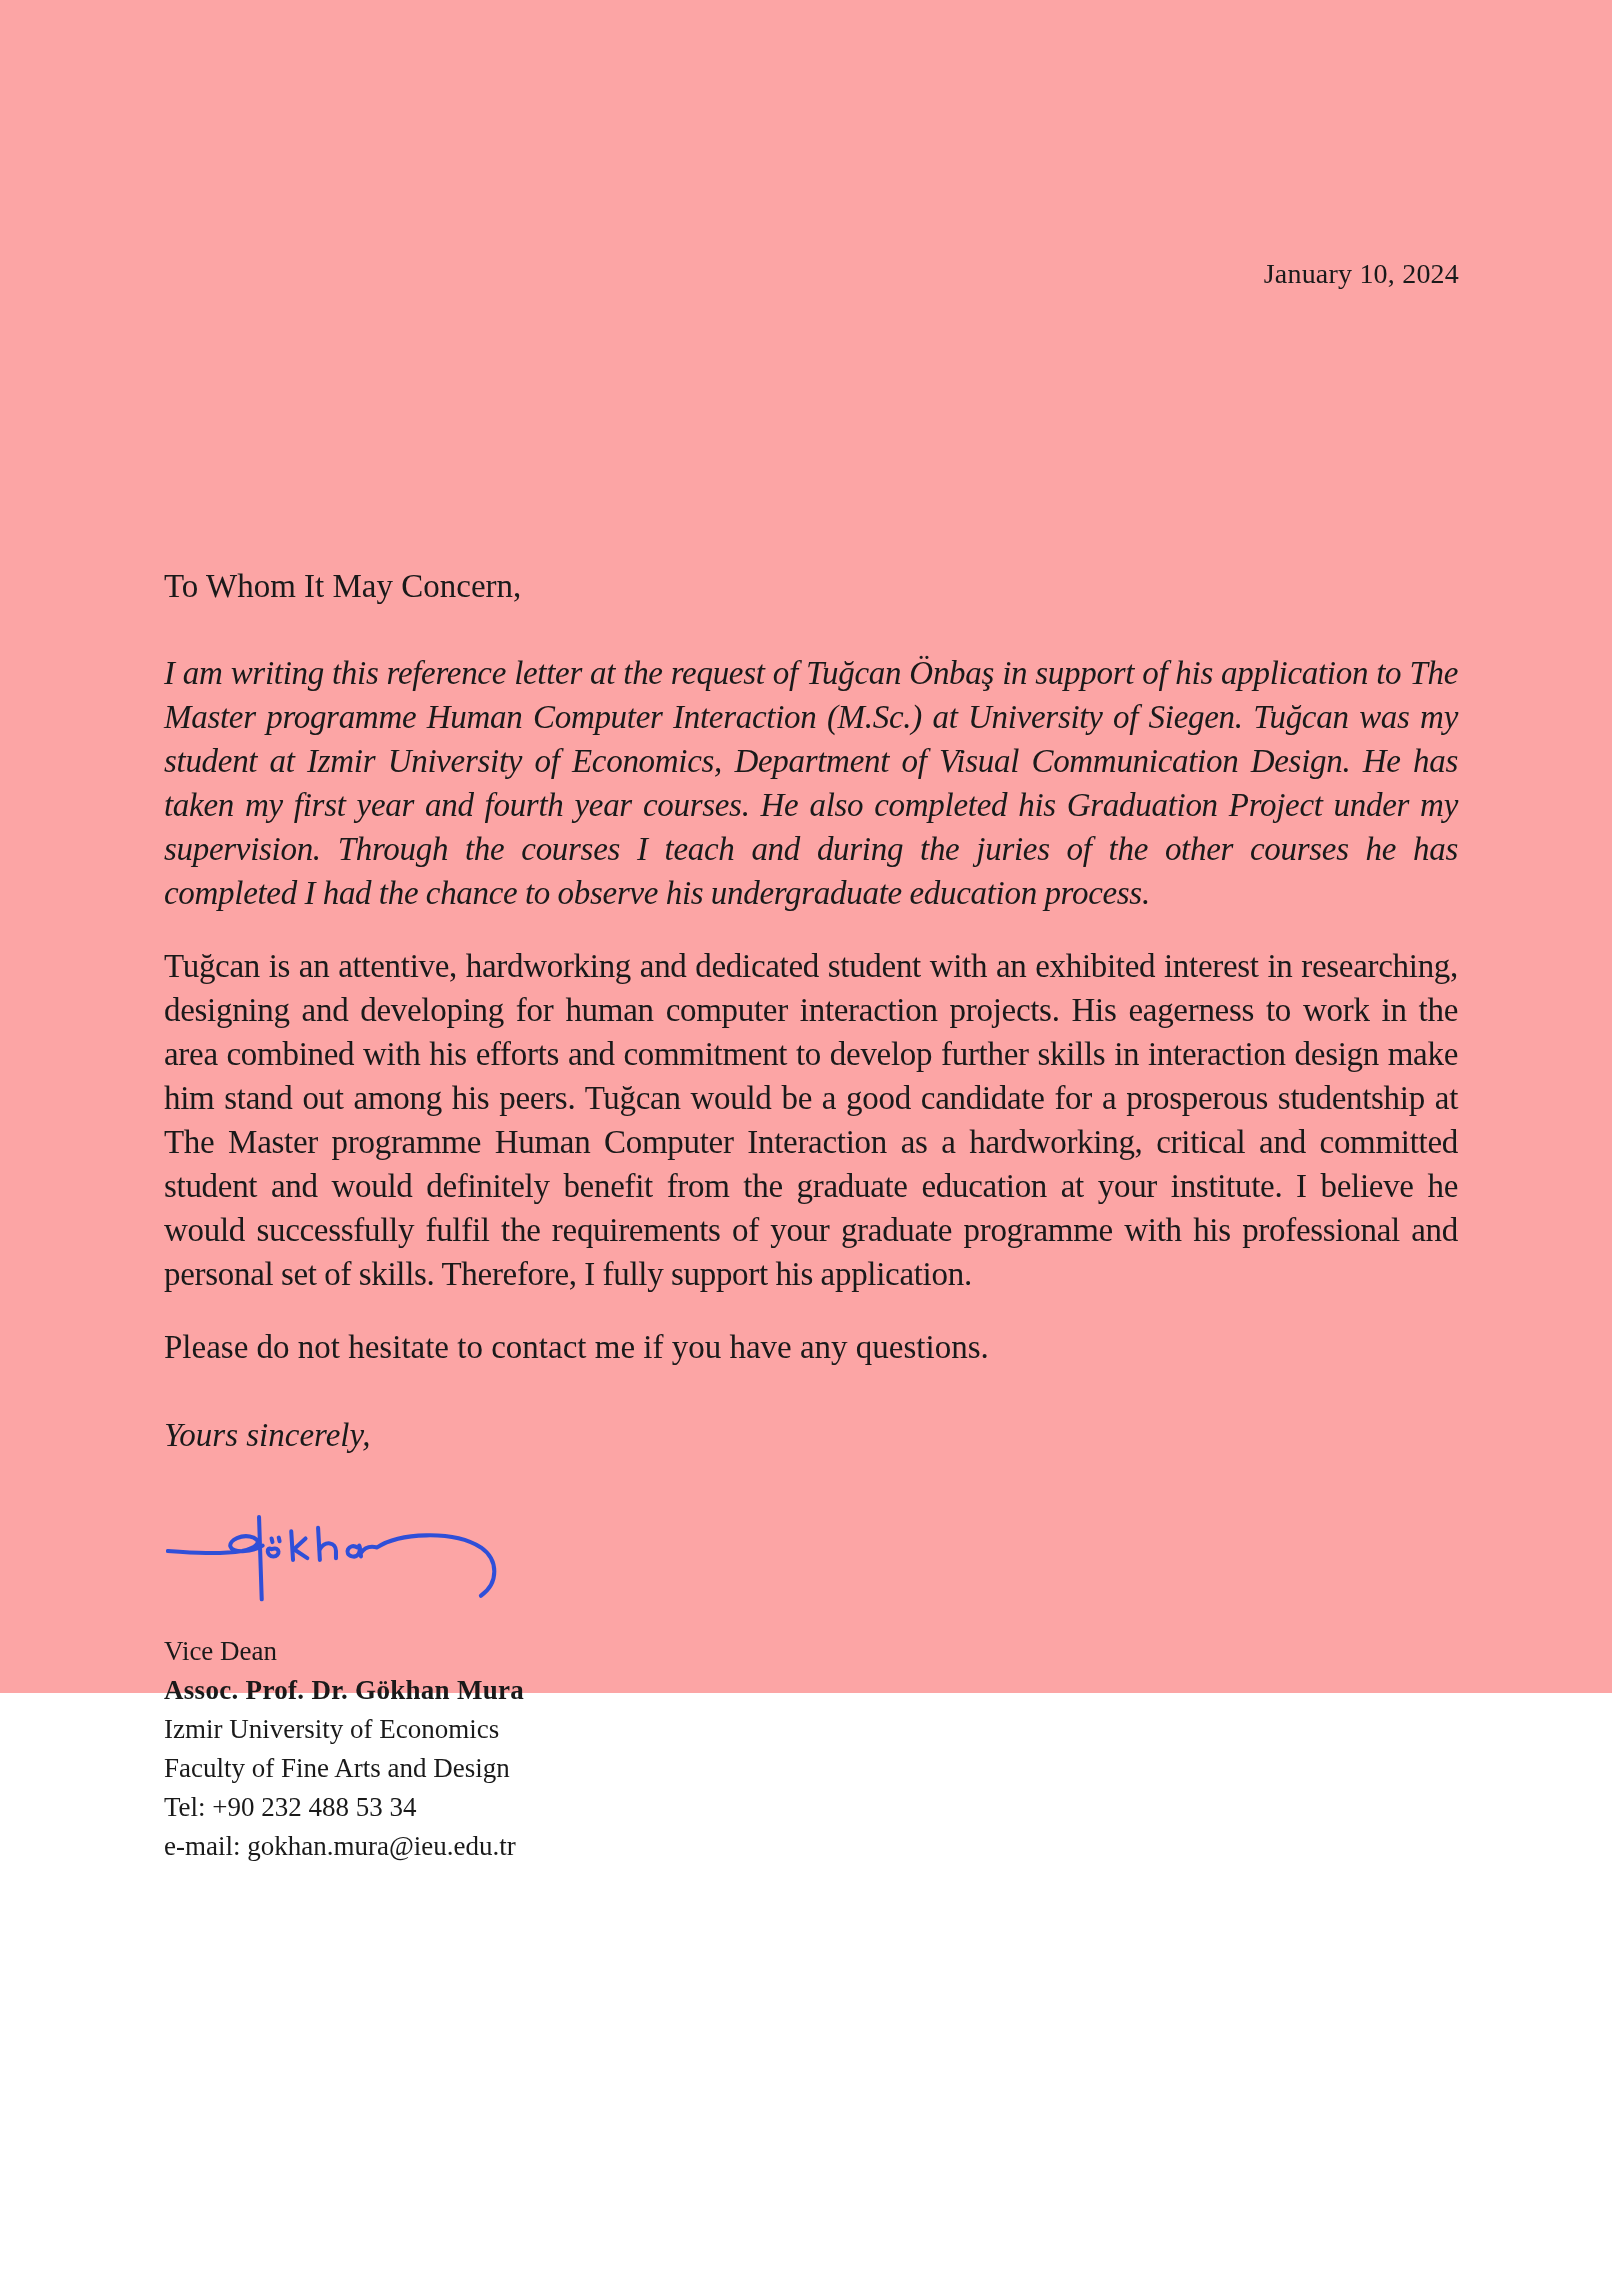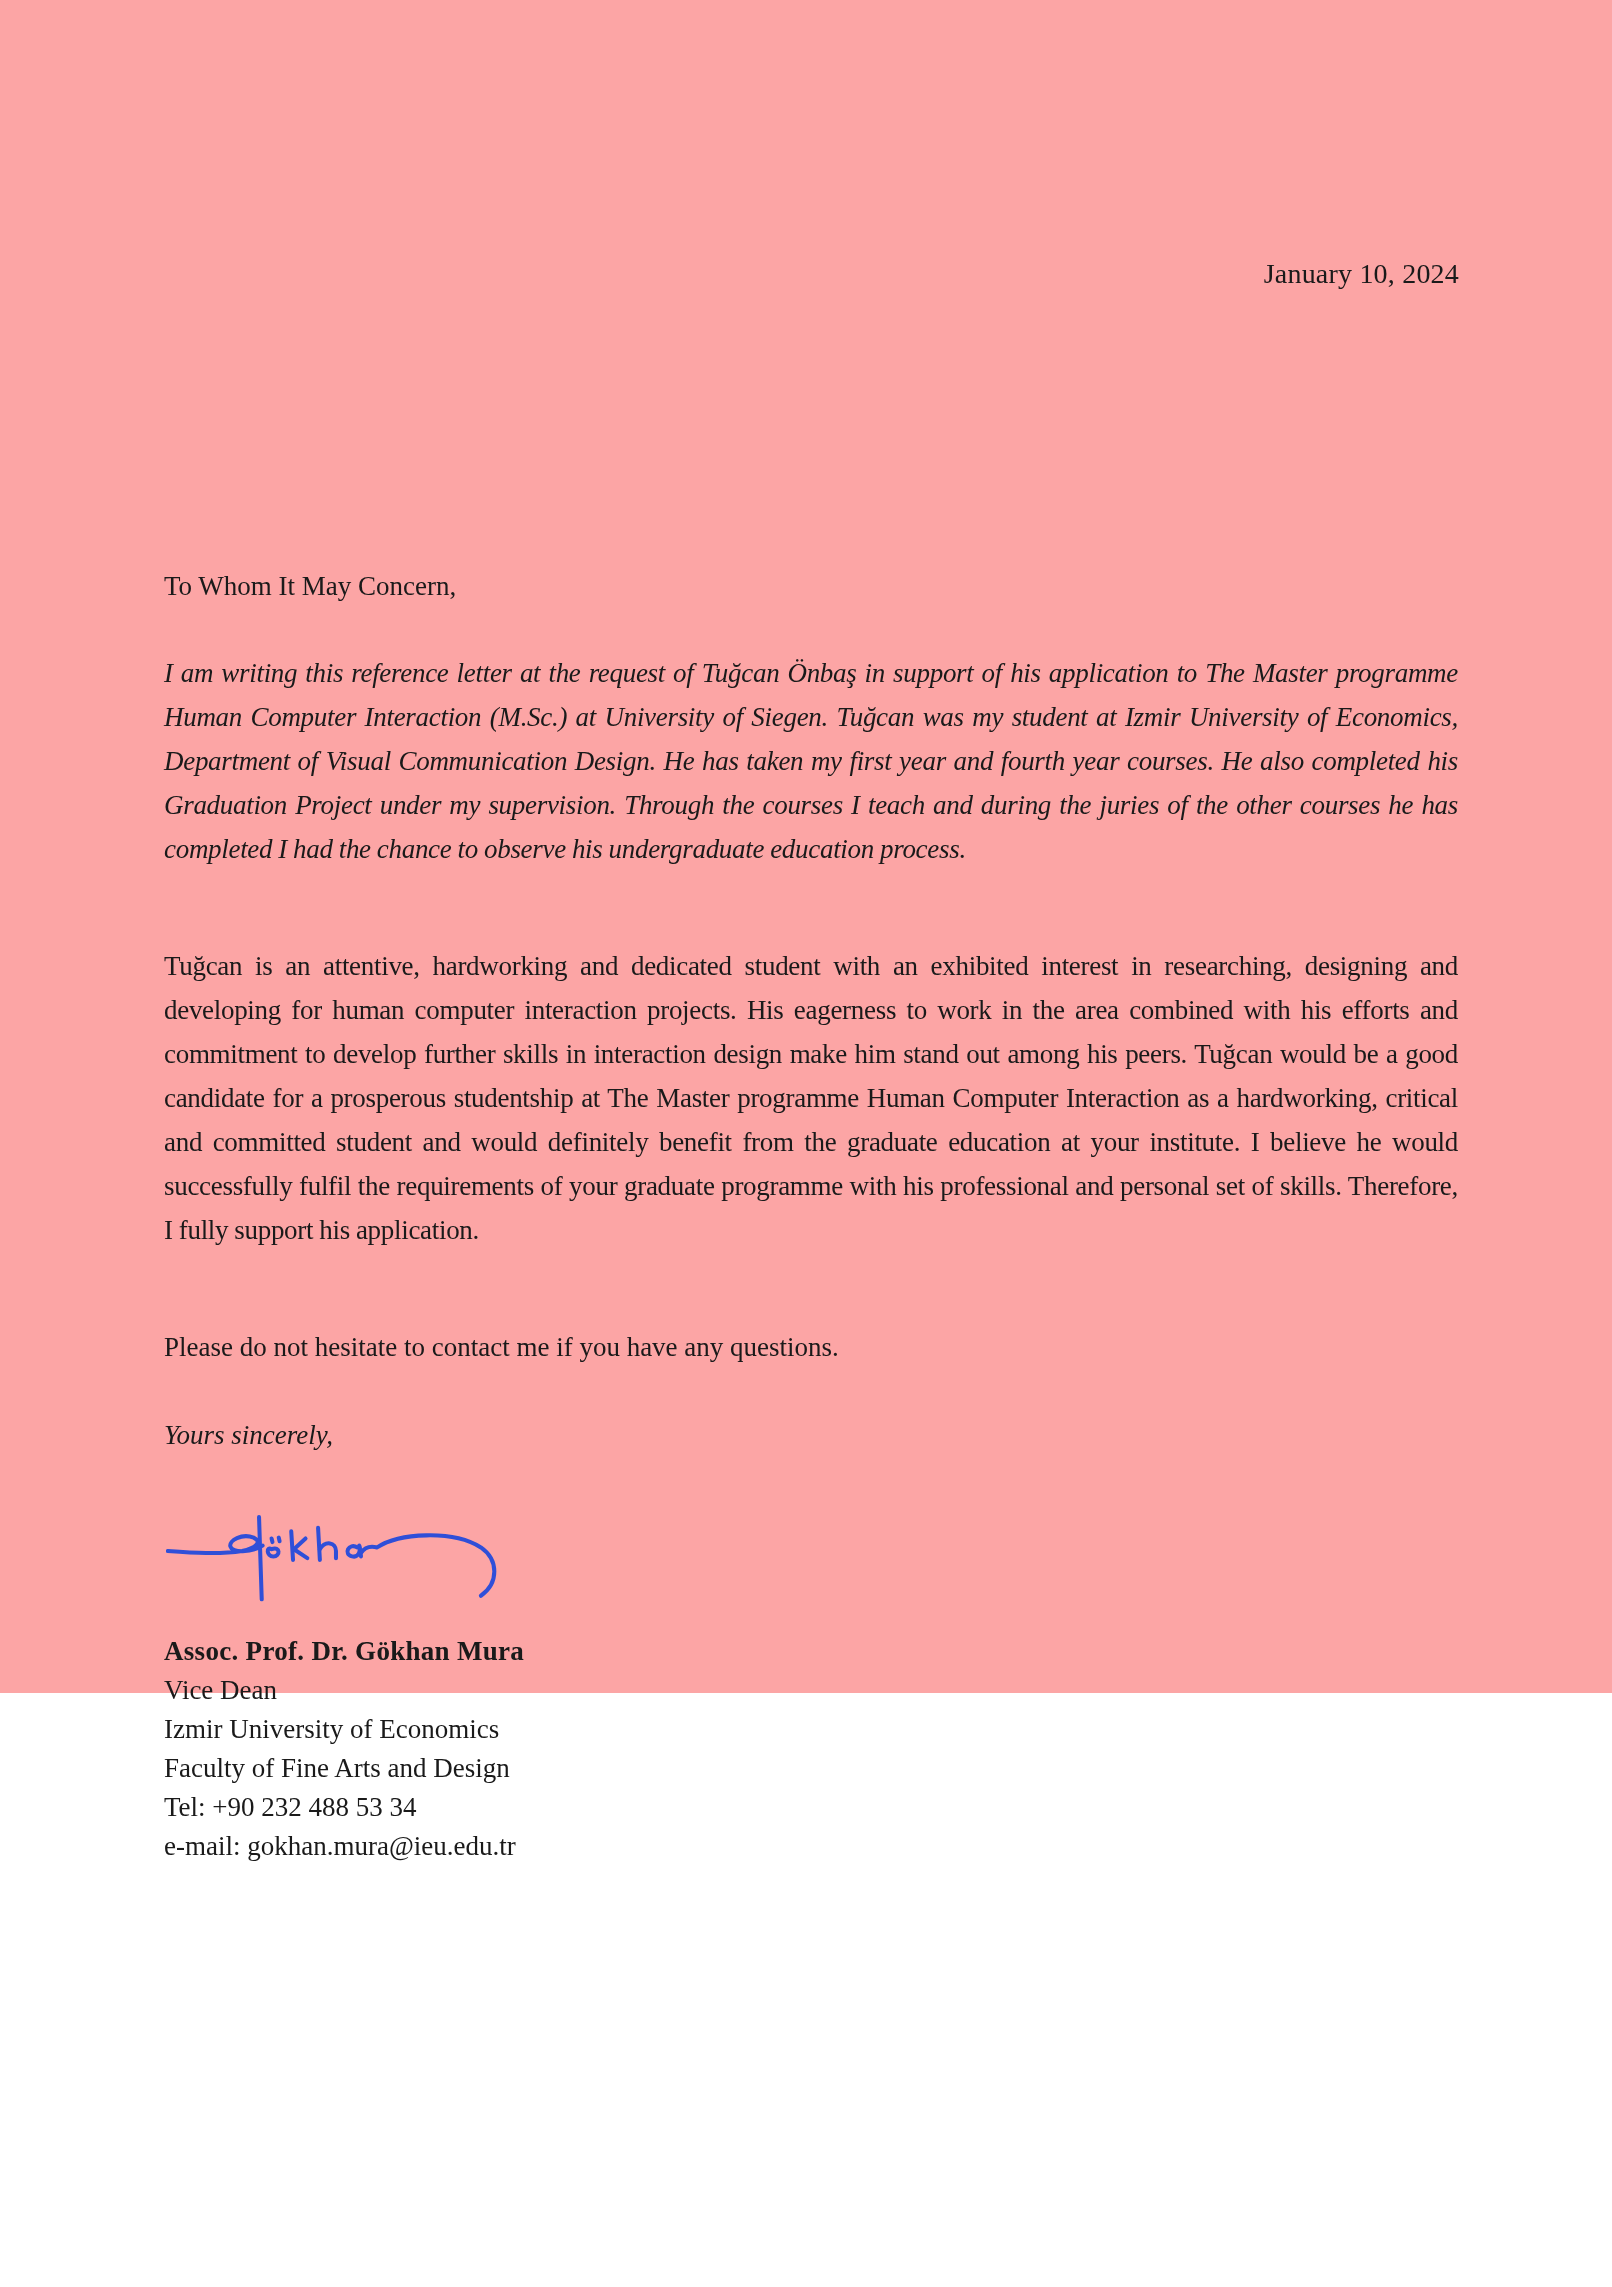--- a/index.html
+++ b/index.html
@@ -27,21 +27,21 @@
       top: 256px;
       right: 154px;
       font-size: 28px;
       line-height: 36px;
       letter-spacing: 0.2px;
     }
     .body-text {
       position: absolute;
       left: 164px;
       width: 1294px;
-      font-size: 27px;
+      font-size: 33px;
       line-height: 44px;
     }
     .salutation { top: 564px; }
     .para {
       text-align: justify;
       text-align-last: left;
       margin: 0;
       letter-spacing: -0.3px;
       word-spacing: -0.4px;
     }
@@ -103,22 +103,22 @@
 
       <path d="M170 24 L 172 60"></path>
       <path d="M172 48 C 178 38, 190 40, 190 50 L 190 58"></path>
 
       <path d="M214 46 C 204 40, 198 54, 208 56 C 216 58, 218 48, 216 44 L 218 56"></path>
       <path d="M218 52 C 222 46, 228 44, 236 46 C 260 30, 320 26, 352 46 C 372 60, 372 86, 352 100"></path>
     </g>
   </svg>
 
   <div class="sig-block">
+    <span class="sig-line">Vice Dean</span>
     <span class="sig-line name">Assoc. Prof. Dr. Gökhan Mura</span>
-    <span class="sig-line">Vice Dean</span>
     <span class="sig-line">Izmir University of Economics</span>
     <span class="sig-line">Faculty of Fine Arts and Design</span>
     <span class="sig-line">Tel: +90 232 488 53 34</span>
     <span class="sig-line">e-mail: gokhan.mura@ieu.edu.tr</span>
   </div>
 
 </div>
 
 
 </body></html>

